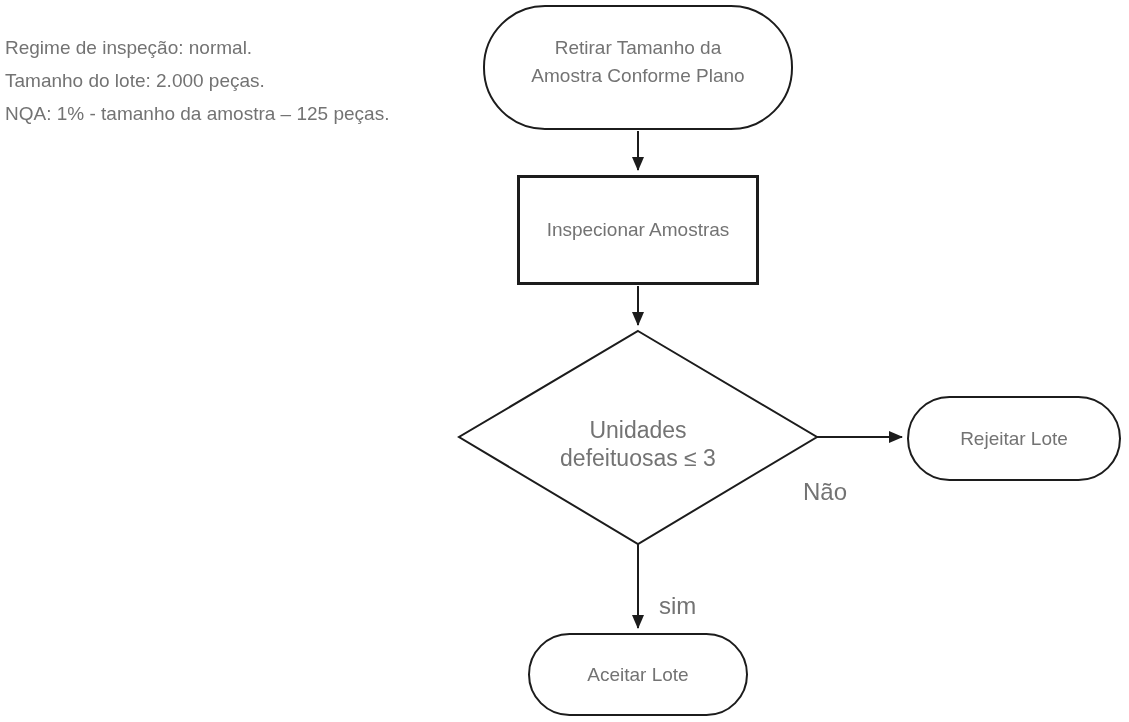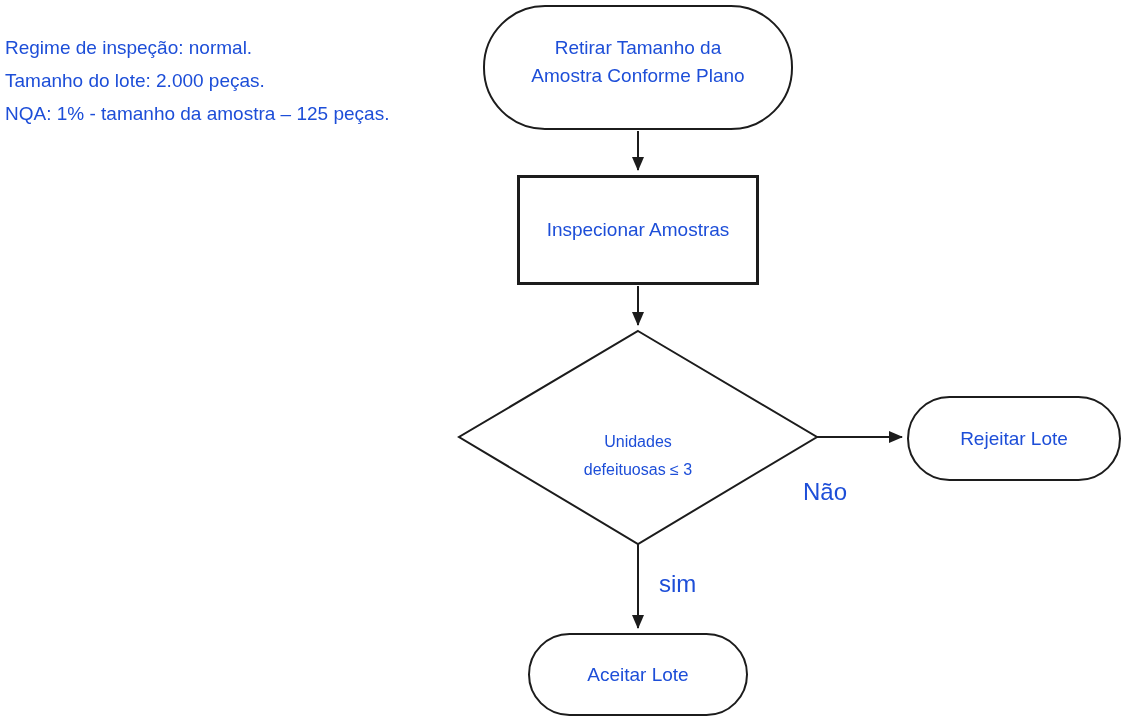--- a/index.html
+++ b/index.html
@@ -6,21 +6,21 @@
     margin: 0;
     padding: 0;
     background: #ffffff;
   }
   .canvas {
     position: relative;
     width: 1129px;
     height: 722px;
     background: #ffffff;
     font-family: "Liberation Sans", sans-serif;
-    color: #1d4ed8;
+    color: #737373;
     overflow: hidden;
   }
 
   
   .info-block {
     position: absolute;
     left: 5px;
     top: 31px;
     font-size: 19px;
     line-height: 33px;
@@ -80,37 +80,37 @@
   .node-accept {
     left: 528px;
     top: 633px;
     width: 220px;
     height: 83px;
     border-radius: 42px;
   }
   .decision-label {
     position: absolute;
     left: 538px;
-    top: 428px;
+    top: 416px;
     width: 200px;
     text-align: center;
-    font-size: 16px;
+    font-size: 23px;
     line-height: 28px;
     white-space: pre-line;
   }
 
   
   .edge-label {
     position: absolute;
     font-size: 24px;
     line-height: 22px;
     margin-top: 35px;
   }
   .edge-label-no  { left: 803px; top: 446px; }
-  .edge-label-yes { left: 659px; top: 538px; }
+  .edge-label-yes { left: 659px; top: 560px; }
 </style>
 </head>
 <body>
 
 <div class="canvas">
 
   <div class="info-block">
     <div>Regime de inspeção: normal.</div>
     <div>Tamanho do lote: 2.000 peças.</div>
     <div>NQA: 1% - tamanho da amostra – 125 peças.</div>

